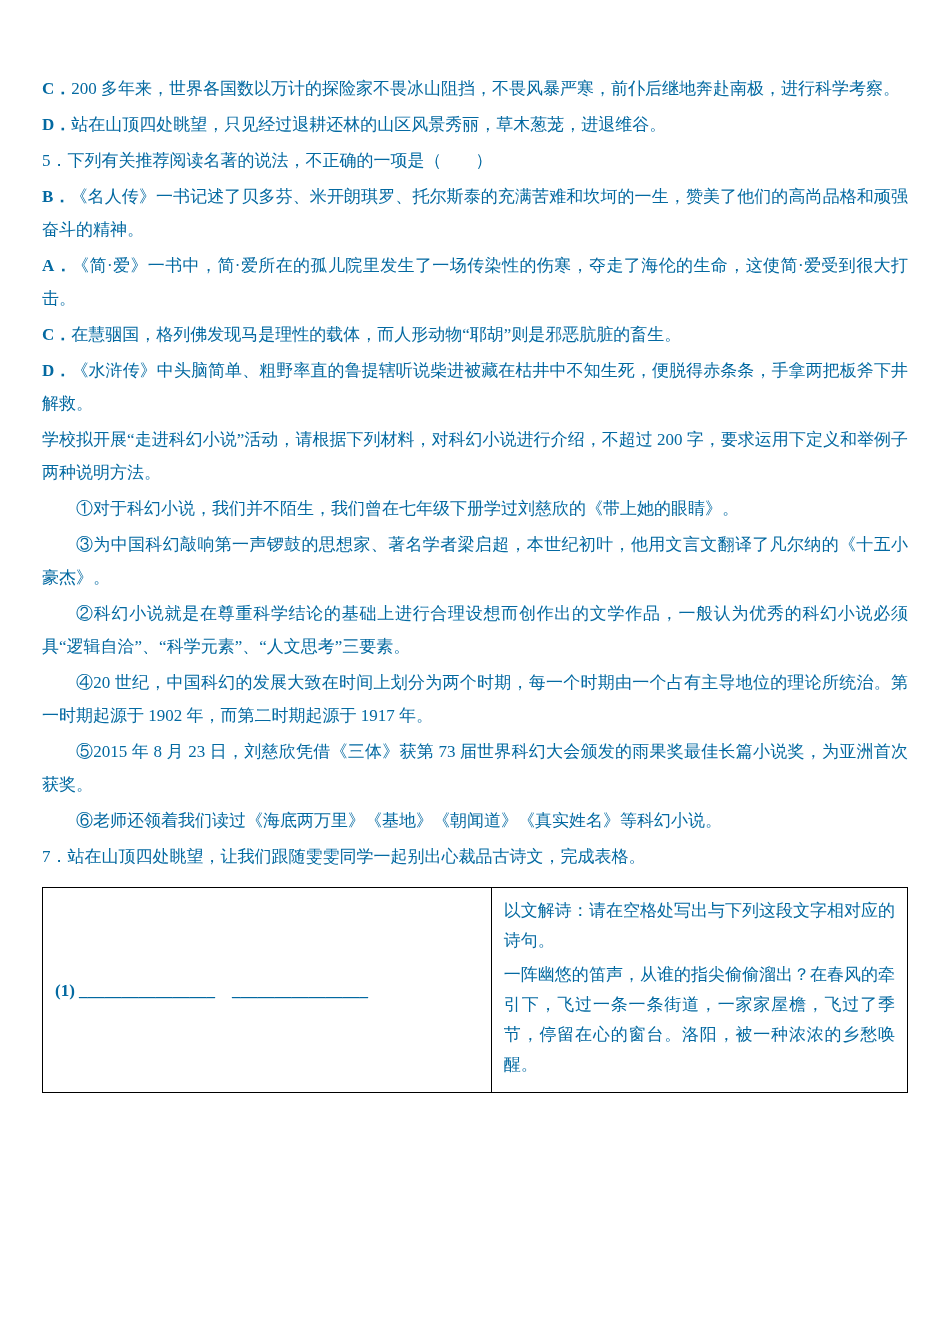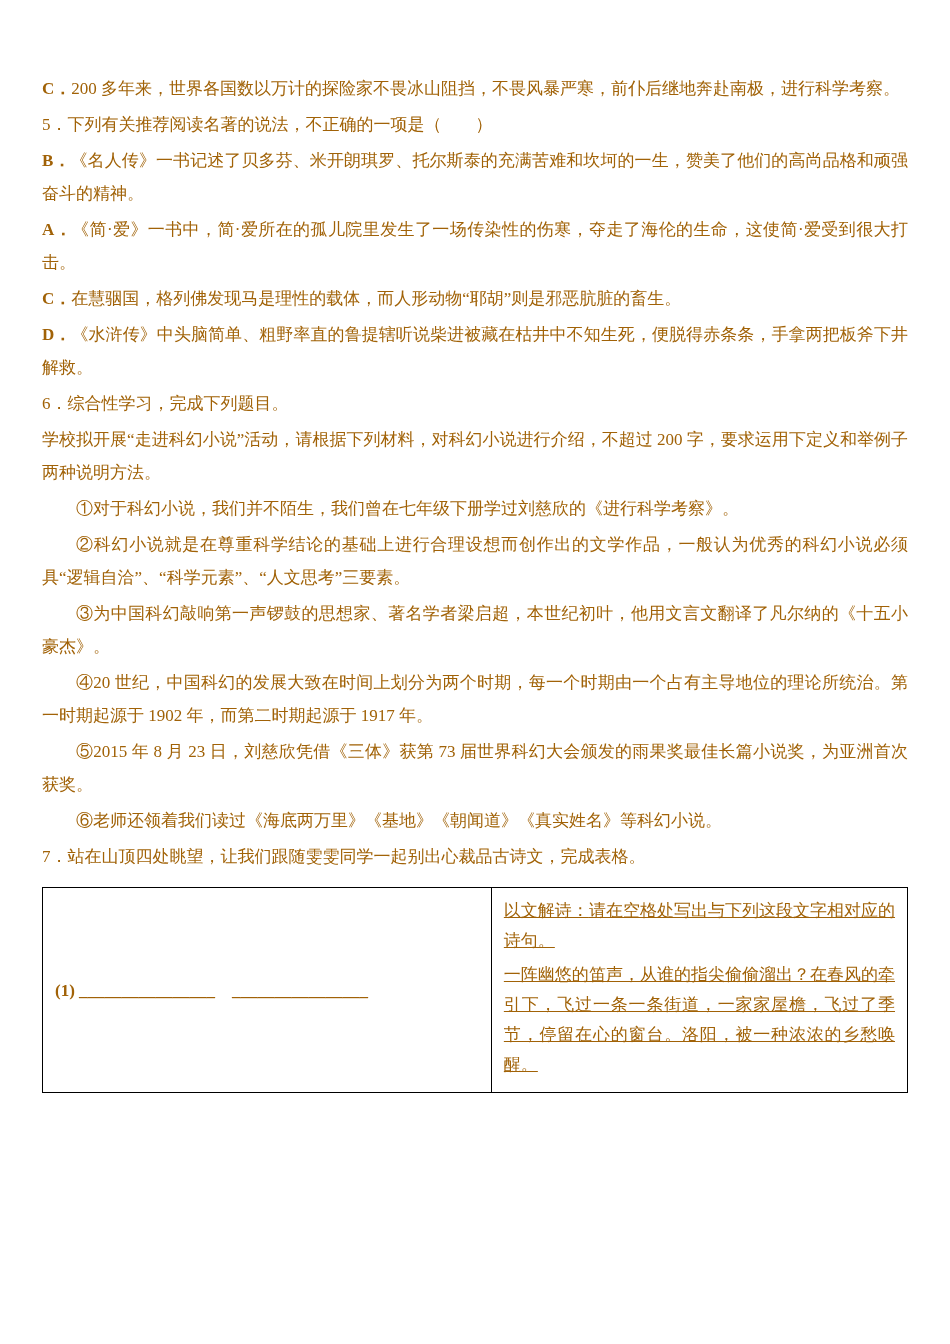--- a/index.html
+++ b/index.html
@@ -3,21 +3,21 @@
 <meta charset="utf-8">
 <style>
   html, body { margin: 0; padding: 0; background: #ffffff; }
   .page {
     width: 950px;
     min-height: 1344px;
     box-sizing: border-box;
     padding: 72px 42px 40px 42px;
     font-family: "Liberation Serif", "DejaVu Serif", serif;
     font-size: 17px;
-    color: #a16207;
+    color: #0369a1;
     background: #ffffff;
   }
   .para {
     line-height: 33px;
     text-align: justify;
     margin: 0 0 3px 0;
   }
   .para .bold { font-weight: bold; }
   .indent { text-indent: 2em; }
   table.qtable {
@@ -33,42 +33,41 @@
   }
   .qtable td.left {
     width: 49%;
     vertical-align: middle;
     font-weight: bold;
   }
   .qtable td.right {
     vertical-align: top;
     line-height: 30px;
     text-align: justify;
-    text-decoration: underline;
   }
   .qtable .cell-para { margin: 0 0 4px 0; }
   .blankline { letter-spacing: 0; white-space: nowrap; }
 </style>
 </head>
 <body>
 
 <div class="page">
 
   <div id="paragraphs">
       <div class="para"><span class="bold">C．</span><span>200 多年来，世界各国数以万计的探险家不畏冰山阻挡，不畏风暴严寒，前仆后继地奔赴南极，进行科学考察。</span></div>
+      <div class="para"><span class="bold">D．</span><span>站在山顶四处眺望，只见经过退耕还林的山区风景秀丽，草木葱茏，进退维谷。</span></div>
       <div class="para"><span>5．</span><span>下列有关推荐阅读名著的说法，不正确的一项是（　　）</span></div>
       <div class="para"><span class="bold">B．</span><span>《名人传》一书记述了贝多芬、米开朗琪罗、托尔斯泰的充满苦难和坎坷的一生，赞美了他们的高尚品格和顽强奋斗的精神。</span></div>
       <div class="para"><span class="bold">A．</span><span>《简·爱》一书中，简·爱所在的孤儿院里发生了一场传染性的伤寒，夺走了海伦的生命，这使简·爱受到很大打击。</span></div>
       <div class="para"><span class="bold">C．</span><span>在慧骃国，格列佛发现马是理性的载体，而人形动物“耶胡”则是邪恶肮脏的畜生。</span></div>
       <div class="para"><span class="bold">D．</span><span>《水浒传》中头脑简单、粗野率直的鲁提辖听说柴进被藏在枯井中不知生死，便脱得赤条条，手拿两把板斧下井解救。</span></div>
-      <div class="para"><span>6．</span><span>综合性学习，完成下列题目。</span></div>
       <div class="para"><span>学校拟开展“走进科幻小说”活动，请根据下列材料，对科幻小说进行介绍，不超过 200 字，要求运用下定义和举例子两种说明方法。</span></div>
-      <div class="para indent"><span>①对于科幻小说，我们并不陌生，我们曾在七年级下册学过刘慈欣的《进行科学考察》。</span></div>
+      <div class="para indent"><span>①对于科幻小说，我们并不陌生，我们曾在七年级下册学过刘慈欣的《带上她的眼睛》。</span></div>
+      <div class="para indent"><span>③为中国科幻敲响第一声锣鼓的思想家、著名学者梁启超，本世纪初叶，他用文言文翻译了凡尔纳的《十五小豪杰》。</span></div>
       <div class="para indent"><span>②科幻小说就是在尊重科学结论的基础上进行合理设想而创作出的文学作品，一般认为优秀的科幻小说必须具“逻辑自洽”、“科学元素”、“人文思考”三要素。</span></div>
-      <div class="para indent"><span>③为中国科幻敲响第一声锣鼓的思想家、著名学者梁启超，本世纪初叶，他用文言文翻译了凡尔纳的《十五小豪杰》。</span></div>
       <div class="para indent"><span>④20 世纪，中国科幻的发展大致在时间上划分为两个时期，每一个时期由一个占有主导地位的理论所统治。第一时期起源于 1902 年，而第二时期起源于 1917 年。</span></div>
       <div class="para indent"><span>⑤2015 年 8 月 23 日，刘慈欣凭借《三体》获第 73 届世界科幻大会颁发的雨果奖最佳长篇小说奖，为亚洲首次获奖。</span></div>
       <div class="para indent"><span>⑥老师还领着我们读过《海底两万里》《基地》《朝闻道》《真实姓名》等科幻小说。</span></div>
       <div class="para"><span>7．</span><span>站在山顶四处眺望，让我们跟随雯雯同学一起别出心裁品古诗文，完成表格。</span></div>
     </div>
 
   <table class="qtable">
     <tbody>
       <tr>
         <td class="left">

